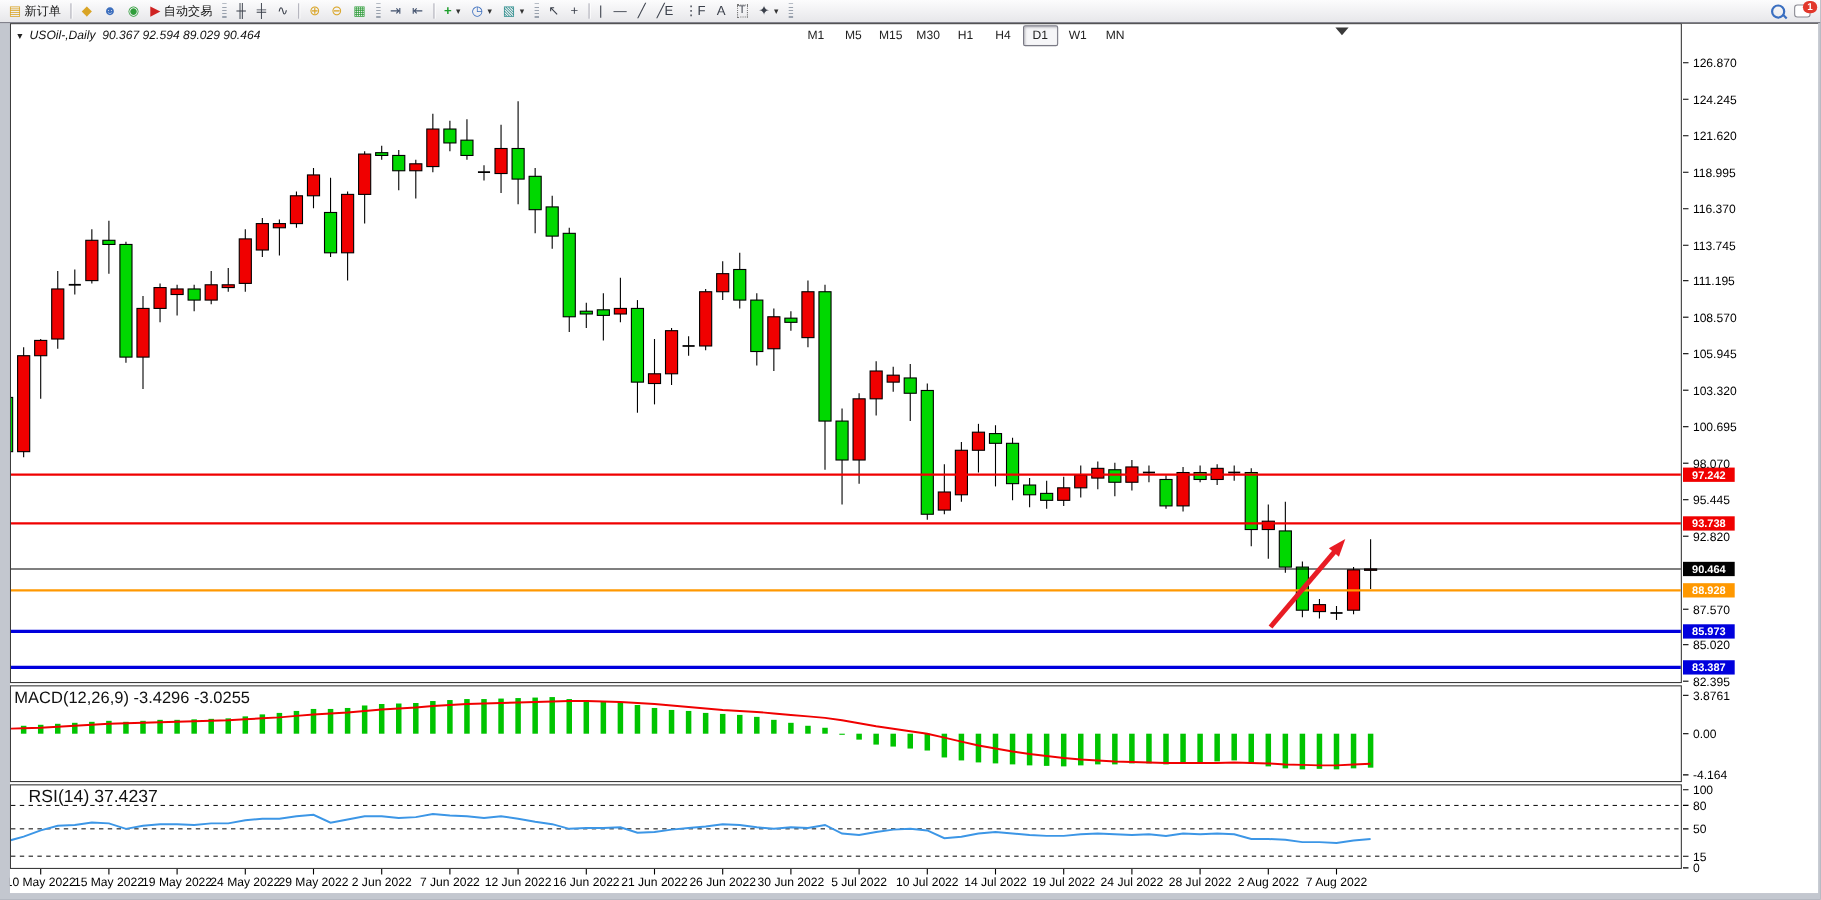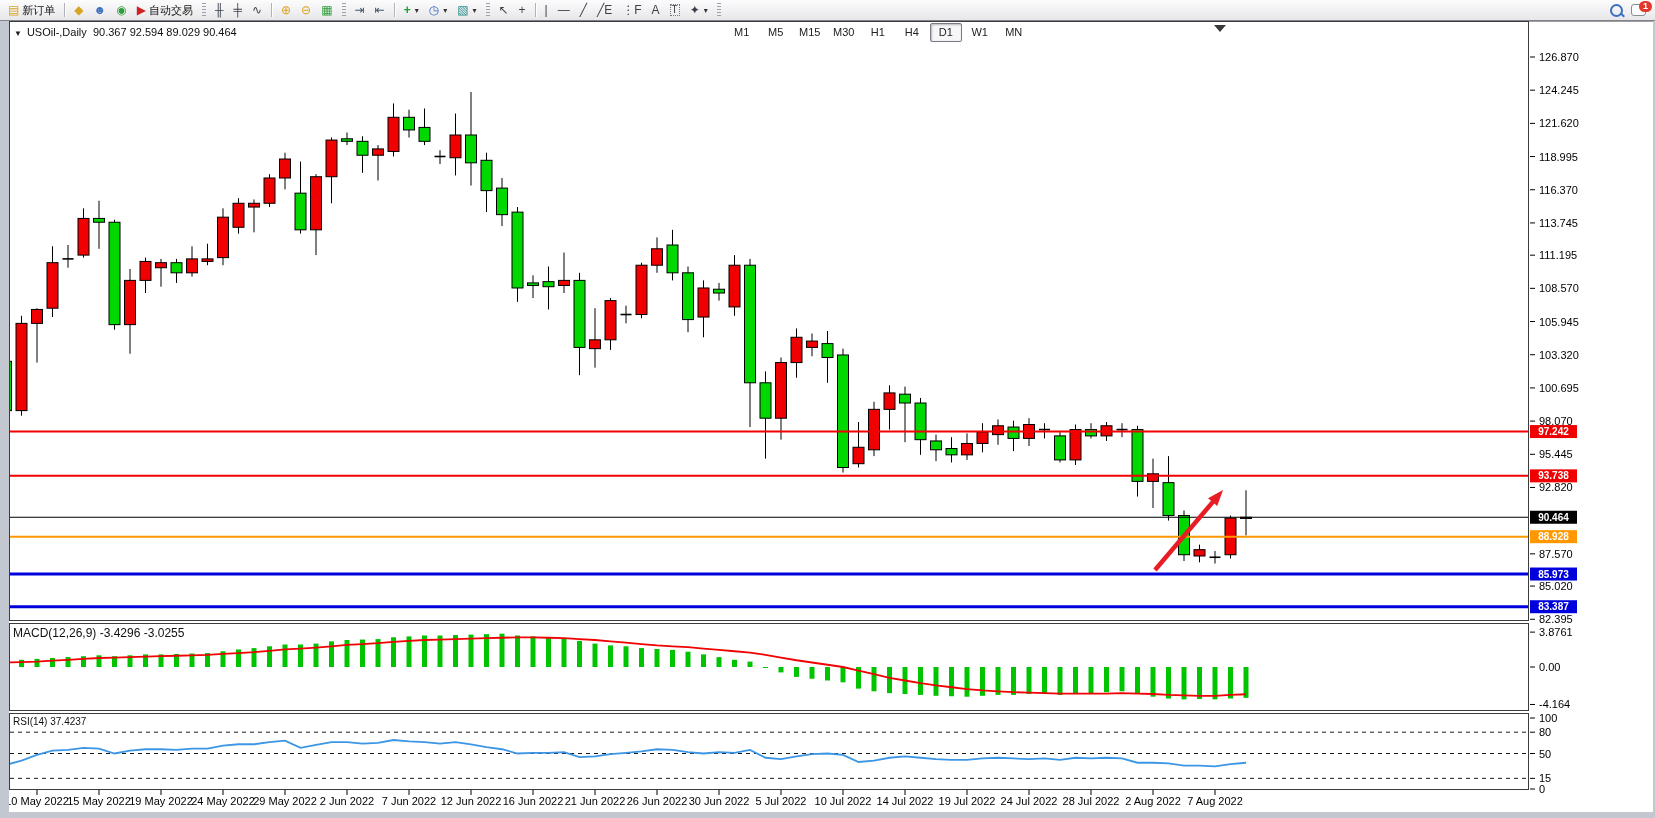--- a/index.html
+++ b/index.html
@@ -20,24 +20,24 @@
   #tb-right{margin-left:auto;display:inline-flex;align-items:center;gap:8px;padding-right:6px;}
   .mag{position:relative;width:9px;height:9px;border:2px solid #3b6fc0;border-radius:50%;}
   .mag::after{content:"";position:absolute;left:8px;top:8px;width:5px;height:2px;background:#3b6fc0;transform:rotate(45deg);}
   .bubble{position:relative;width:13px;height:10px;border:1.5px solid #8a8a92;border-radius:3px;background:#fff;}
   .badge{position:absolute;top:-4px;right:-7px;background:#e2372b;color:#fff;border-radius:7px;
     font-size:9px;line-height:11px;min-width:7px;padding:0 3px;text-align:center;font-weight:bold;}
   
   .c-gold{color:#d9a425;} .c-blue{color:#3d6fbe;} .c-green{color:#2f9e3a;} .c-teal{color:#2b8c8c;}
   .c-dark{color:#3a3f4a;} .c-red{color:#cf2222;} .c-nav{color:#44536e;} .c-ind{color:#1c9e2a;font-weight:bold;}
   
-  #chart-title{position:absolute;left:14px;top:26px;font-size:11px;color:#101010;z-index:4;}
+  #chart-title{position:absolute;left:14px;top:26px;font-size:11px;color:#101010;z-index:4;font-style:italic;}
   #chart-title .tri{font-size:8px;margin-right:5px;color:#222;}
-  #macd-label{position:absolute;left:13px;top:626px;font-size:12px;color:#101010;z-index:4;}
-  #rsi-label{position:absolute;left:13px;top:716px;font-size:10px;color:#101010;z-index:4;}
+  #macd-label{position:absolute;left:13px;top:626px;font-size:15px;color:#101010;z-index:4;}
+  #rsi-label{position:absolute;left:26px;top:716px;font-size:16px;color:#101010;z-index:4;}
   svg text{font-family:"Liberation Sans",sans-serif;}
   #cv{position:absolute;left:9px;top:21px;z-index:1;}
 </style>
 </head>
 <body>
 
 <div id="screen">
 
   <div id="toolbar">
     <span class="tbtn">

